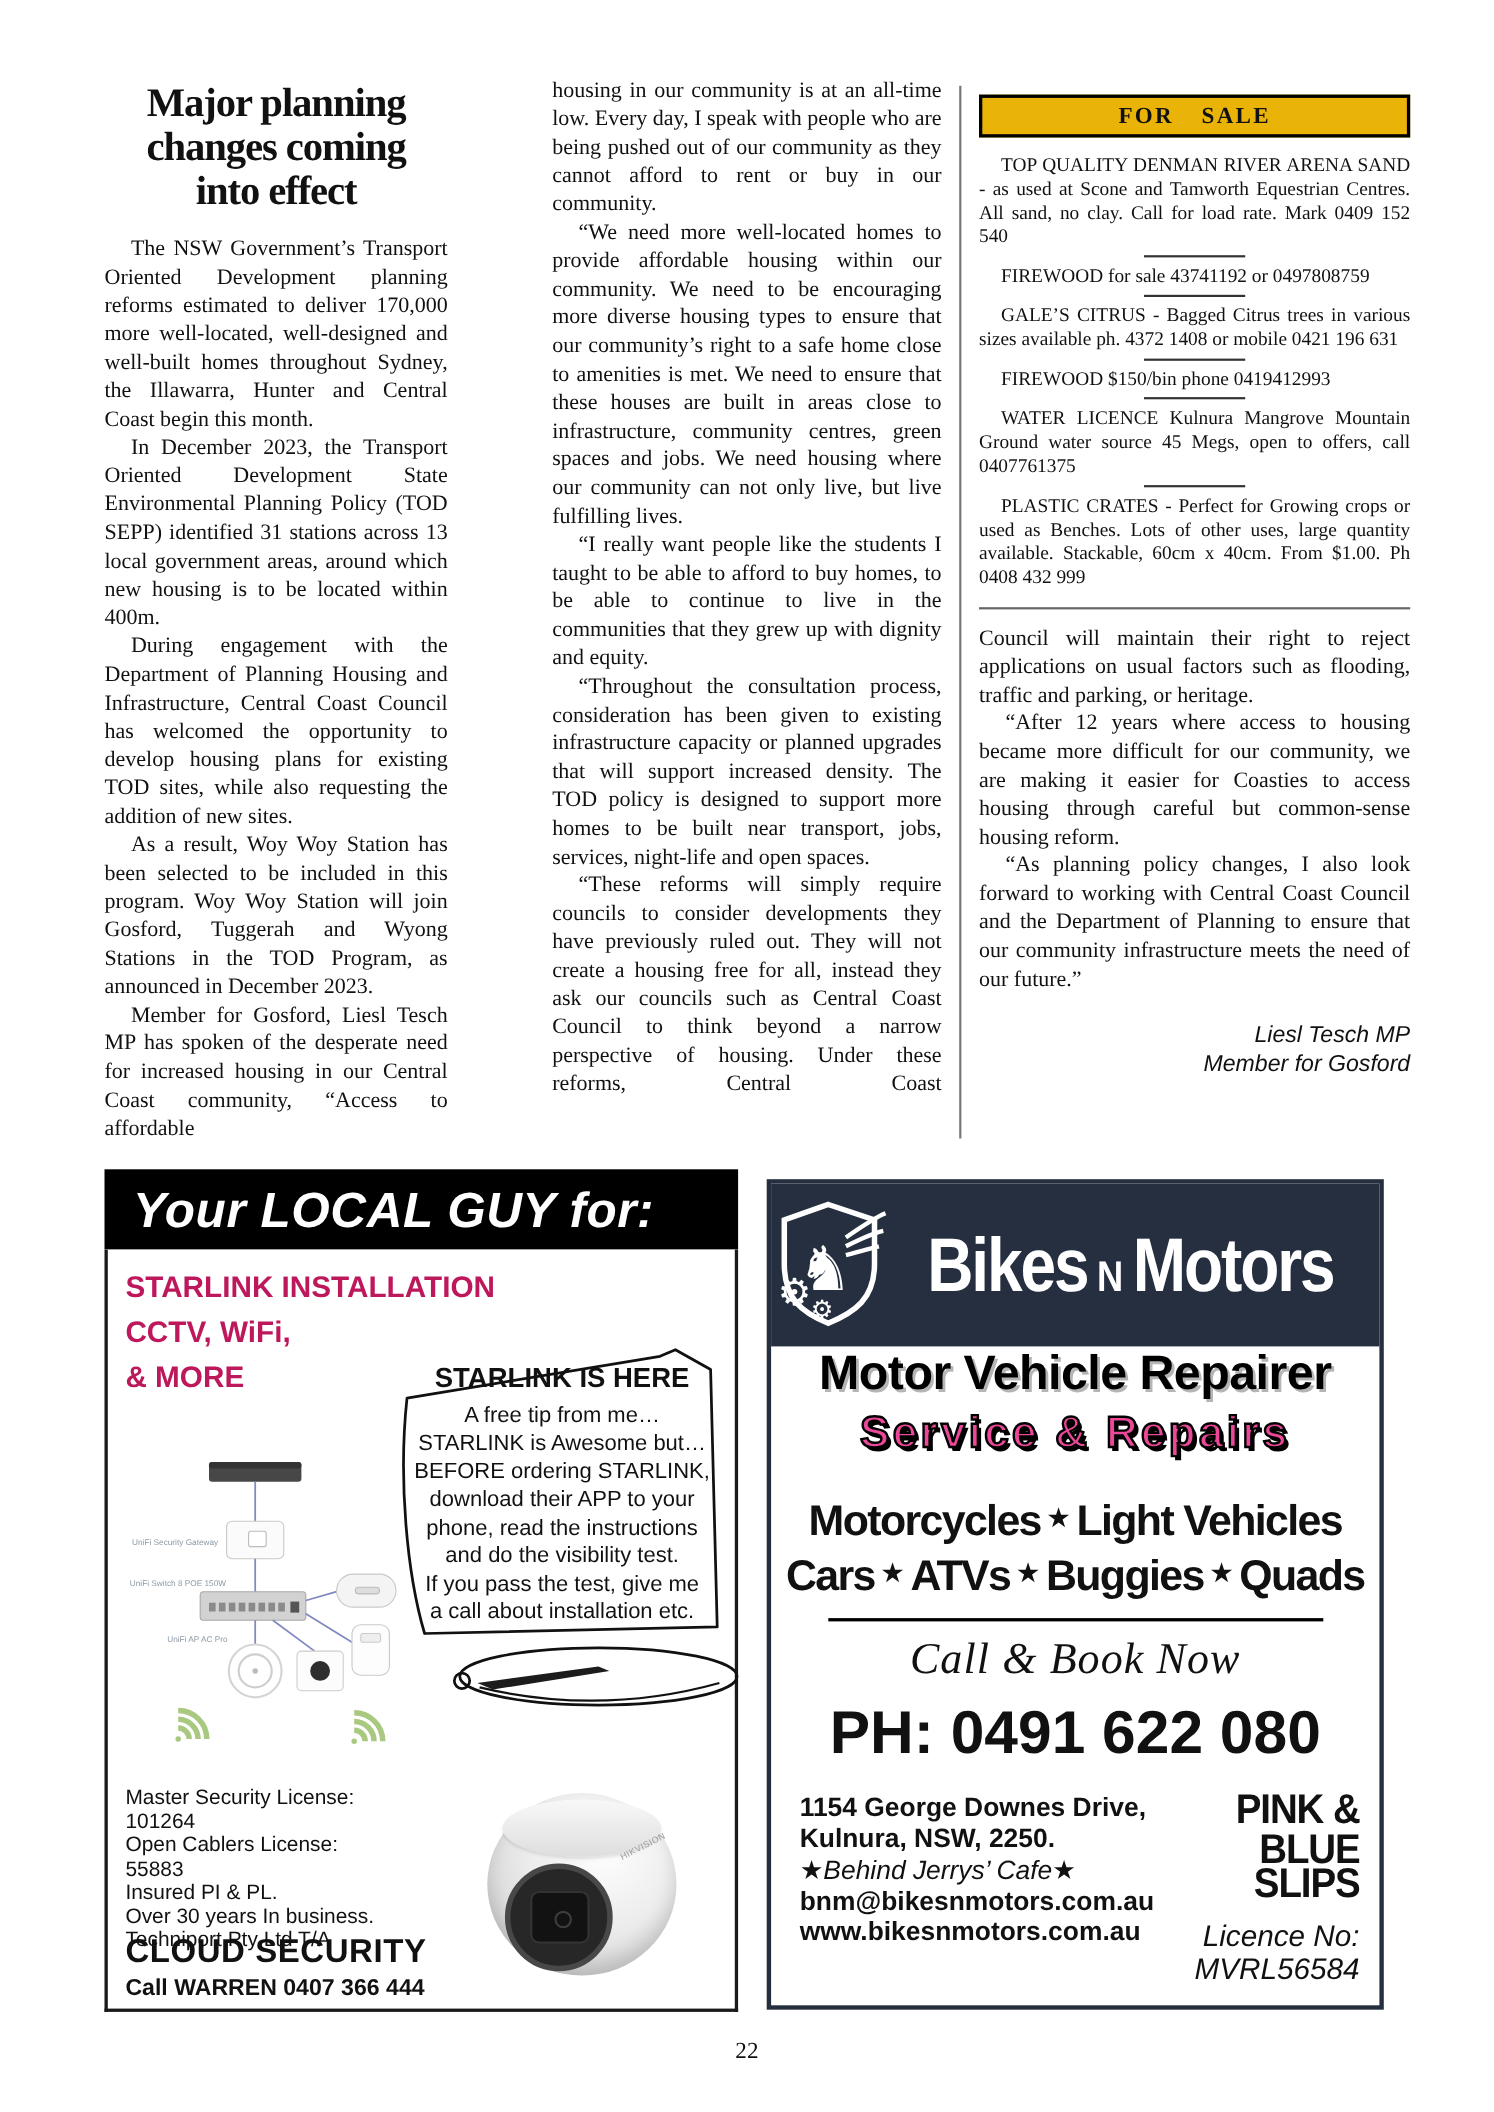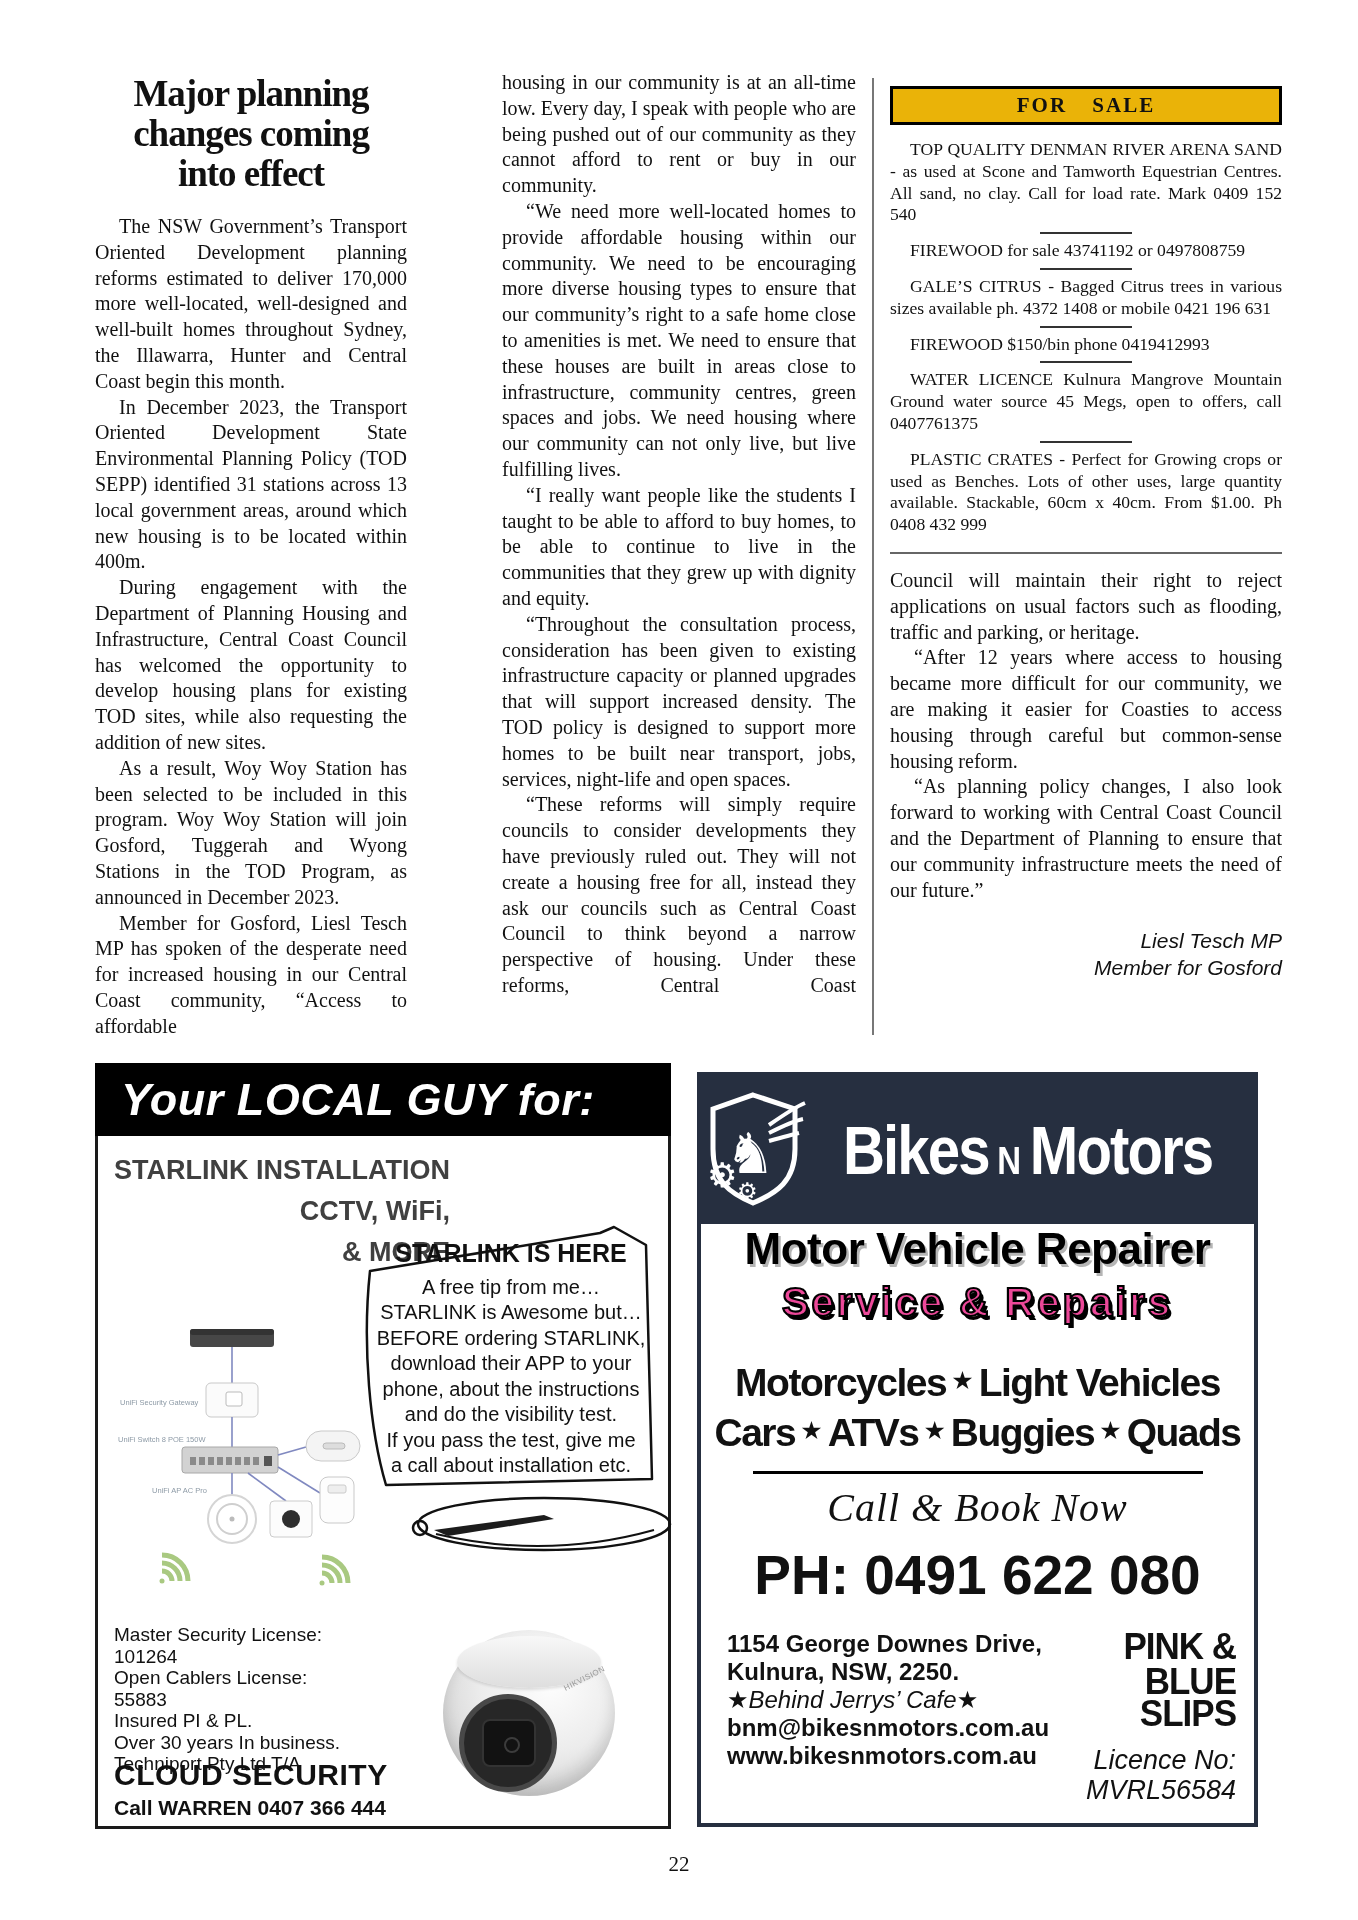--- a/index.html
+++ b/index.html
@@ -28,21 +28,21 @@
   .signature{text-align:right;font:italic 21px/27px "Liberation Sans",sans-serif;margin-top:24px;}
 
   
   .lg-ad{position:absolute;left:95px;top:1063px;width:576px;height:766px;}
   .lg-header{background:#000;height:73px;display:flex;align-items:center;padding-left:26px;
              color:#fff;font-family:"Liberation Sans",sans-serif;font-style:italic;
              font-weight:bold;font-size:45px;letter-spacing:.5px;}
   .lg-body{position:absolute;top:73px;left:0;right:0;bottom:0;border:3px solid #1a1a1a;
            border-top:none;background:#fff;font-family:"Liberation Sans",sans-serif;}
   .lg-services{position:absolute;left:16px;top:14px;font-weight:bold;font-size:27px;
-               line-height:41px;color:#404040;text-align:right;}
+               line-height:41px;color:#be185d;}
   .lg-bubble-svg{position:absolute;left:256px;top:87px;}
   .lg-bubble-text{position:absolute;left:270px;top:105px;width:286px;text-align:center;
                   font-size:20px;line-height:25.5px;color:#111;}
   .lg-bubble-title{font-weight:bold;font-size:25px;margin-bottom:8px;}
   .lg-pen{position:absolute;left:298px;top:352px;}
   .lg-diagram{position:absolute;left:20px;top:185px;}
   .lg-licenses{position:absolute;left:16px;top:488px;font-size:19px;line-height:21.5px;color:#111;}
   .lg-company{position:absolute;left:16px;top:622px;font-weight:bold;font-size:30px;letter-spacing:.5px;}
   .lg-phone{position:absolute;left:16px;top:660px;font-weight:bold;font-size:21px;}
   .lg-camera{position:absolute;left:345px;top:494px;width:180px;height:180px;}
@@ -162,21 +162,21 @@
 
       <svg class="lg-bubble-svg" width="312" height="268" viewBox="0 0 312 268">
         <path d="M16,48 L246,10 L260,4 L292,22 L298,256 L32,262 C16,208 8,122 16,48 Z" fill="#ffffff" stroke="#111" stroke-width="2.5" stroke-linejoin="round"></path>
       </svg>
       <div class="lg-bubble-text">
         <div class="lg-bubble-title">STARLINK IS HERE</div>
         <div>A free tip from me…</div>
         <div>STARLINK is Awesome but…</div>
         <div>BEFORE ordering STARLINK,</div>
         <div>download their APP to your</div>
-        <div>phone, about the instructions</div>
+        <div>phone, read the instructions</div>
         <div>and do the visibility test.</div>
         <div>If you pass the test, give me</div>
         <div>a call about installation etc.</div>
       </div>
 
       <svg class="lg-pen" width="280" height="72" viewBox="0 0 280 72">
         <ellipse cx="148" cy="36" rx="126" ry="26" fill="none" stroke="#111" stroke-width="2.5"></ellipse>
         <path d="M40,46 Q150,72 258,42" fill="none" stroke="#111" stroke-width="2"></path>
         <path d="M38,42 L148,27 L158,31 L52,48 Z" fill="#1c1c1c"></path>
         <circle cx="24" cy="40" r="7" fill="none" stroke="#111" stroke-width="2.5"></circle>

